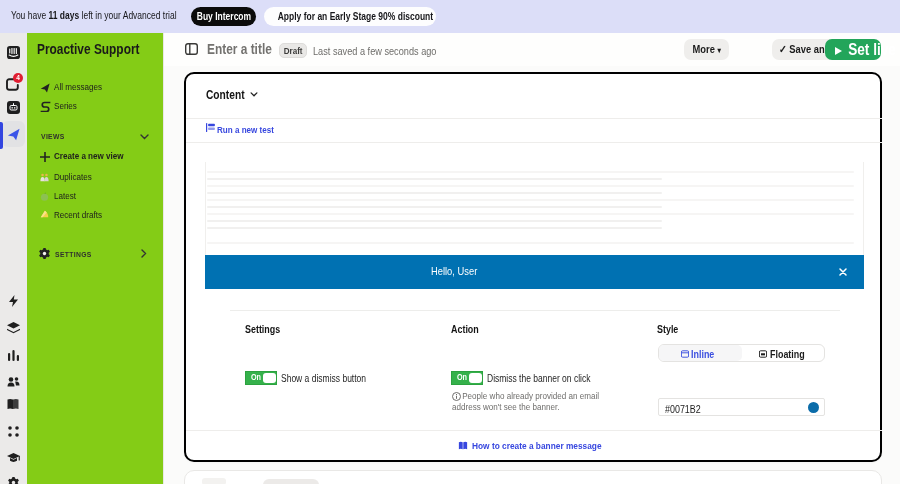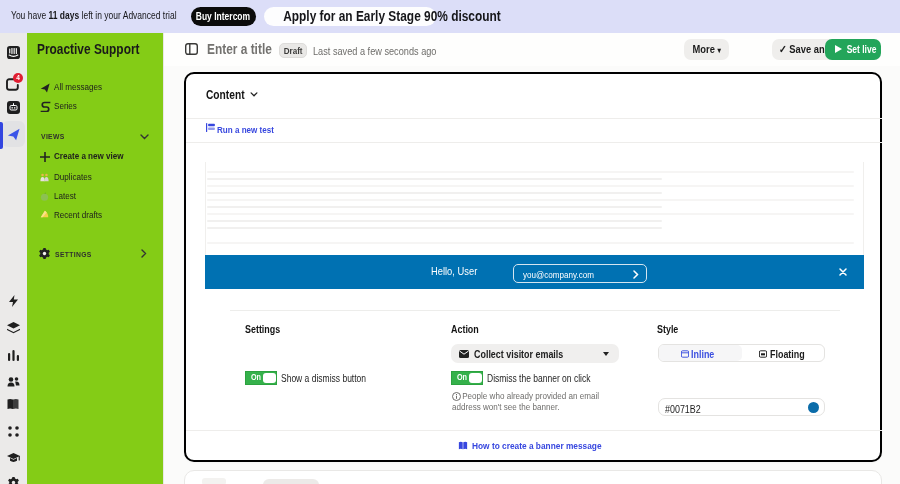--- a/index.html
+++ b/index.html
@@ -6,23 +6,23 @@
   html,body { width:900px; height:484px; overflow:hidden; font-family:"Liberation Sans", sans-serif; background:#fff; }
   .abs { position:absolute; }
   .t { transform:scaleX(0.85); transform-origin:0 50%; white-space:nowrap; }
   .c { display:inline-block; transform:scaleX(0.85); transform-origin:50% 50%; white-space:nowrap; }
   #stage { position:relative; width:900px; height:484px; }
 
   
   #topbar { left:0; top:0; width:900px; height:33px; background:#dcdef8; }
   #topbar .txt { left:11px; top:10px; font-size:10px; color:#16161a; }
   .pillblack { left:191px; top:7px; width:65px; height:19px; background:#0b0b0b; color:#fff;
-    border-radius:10px; font-size:10px; font-weight:bold; line-height:19px; }
+    border-radius:10px; font-size:10px; font-weight:bold; line-height:19px; text-align:center; }
   .pillwhite { left:264px; top:7px; width:172px; height:19px; background:#fdfdfe; color:#16161a;
-    border-radius:10px; font-size:14px; font-weight:bold; line-height:19px; text-align:left; }
+    border-radius:10px; font-size:10px; font-weight:bold; line-height:19px; text-align:left; }
 
   
   #rail { left:0; top:33px; width:27px; height:451px; background:#ebeae9; }
   #railsel { position:absolute; left:2px; top:88px; width:23px; height:26px; background:#e2e2e4; border-radius:6px; }
   #railbar { position:absolute; left:0; top:89px; width:3px; height:27px; background:#3345e0; border-radius:0 2px 2px 0; }
   .ric { position:absolute; }
 
   
   #sidebar { left:27px; top:33px; width:137px; height:451px; background:#84cc16; border-right:1px solid #e9e8e5; }
   #sbtitle { left:10px; top:8px; font-size:14px; font-weight:bold; color:#1a1a1a; }
@@ -30,21 +30,21 @@
   .sbhead { position:absolute; left:14px; font-size:8px; font-weight:bold; color:#30302e; letter-spacing:0.4px; }
 
   
   #main { left:164px; top:33px; width:736px; height:451px; background:#fbfbfa; }
   #entertitle { left:207px; top:41px; font-size:14px; font-weight:bold; color:#73726f; }
   #draftbadge { left:279px; top:43px; width:28px; height:15px; line-height:14px; text-align:center; background:#e9e8e6; border:1px solid #dddcda; border-radius:5px; font-size:9.5px; font-weight:bold; color:#3c3c3a; }
   #lastsaved { left:313px; top:45px; font-size:10.8px; color:#6e6d6a; }
   .hbtn { position:absolute; top:39px; height:21px; background:#efeeec; border-radius:7px;
      font-size:11px; font-weight:bold; color:#1b1b1b; line-height:21px; text-align:center; white-space:nowrap; }
   #setlive { position:absolute; left:825px; top:39px; width:56px; height:21px; background:#23a55a; border-radius:7px;
-     font-size:10px; font-weight:bold; color:#fff; line-height:21px; white-space:nowrap; }
+     font-size:16px; font-weight:bold; color:#fff; line-height:21px; white-space:nowrap; }
 
   
   #card1 { left:184px; top:72px; width:698px; height:390px; background:#fff; border:2px solid #000000; border-radius:10px; box-shadow:0 1px 2px rgba(0,0,0,0.03); }
   #card2 { left:184px; top:470px; width:698px; height:40px; background:#fff; border:1px solid #e9e8e6; border-radius:10px; }
   .cardrel { position:relative; width:100%; height:100%; }
   #ctitle { left:20px; top:14px; font-size:12px; font-weight:bold; color:#141414; }
   #cdiv1 { left:0px; top:44px; width:696px; height:1px; background:#eeedeb; }
   #runtest { left:31px; top:50px; font-size:9.5px; color:#3747df; font-weight:bold;}
   #cdiv2 { left:0px; top:68px; width:696px; height:1px; background:#eeedeb; }
 
@@ -68,21 +68,21 @@
   .toggle { position:absolute; top:297px; width:32px; height:14px; background:#35b14b; border:1.5px solid #2ca23f; border-radius:0; }
   .toggle .on { position:absolute; left:3.5px; top:0px; font-size:8.5px; font-weight:bold; color:#fff; }
   .toggle .knob { position:absolute; right:0.5px; top:0.5px; width:13px; height:10px; background:#fff; border-radius:3px; }
   .toglabel { position:absolute; top:299px; font-size:10px; color:#252525; }
 
   .seg { position:absolute; width:167px; height:18px; background:#fff; border:1px solid #e4e3e1; border-radius:6px; }
   .seghalf { position:absolute; top:0; width:50%; height:100%; border-radius:5px; }
   .segtxt { position:absolute; top:3px; font-size:10.5px; font-weight:bold; }
 
   #notes { position:absolute; left:266px; top:316px; width:230px; font-size:9.5px; color:#6f6e6c; line-height:11px; }
-  #colorfield { position:absolute; left:472px; top:324px; width:167px; height:18px; background:#fff; border:1px solid #e4e3e1; border-radius:7px; }
+  #colorfield { position:absolute; left:472px; top:324px; width:167px; height:18px; background:#fff; border:1px solid #e4e3e1; border-radius:2px; }
   #colorfield span { position:absolute; left:6px; top:4px; font-size:10.5px; color:#1c1c1c; }
   #colorfield i { position:absolute; right:5px; top:3px; width:11px; height:11px; background:#0b6ca9; border-radius:50%; }
 
   #cdiv3 { left:0px; top:356px; width:696px; height:1px; background:#eeedeb; }
   #howto { left:286px; top:366px; font-size:9.8px; font-weight:bold; color:#3747df; }
 </style>
 </head>
 <body>
 <div id="stage">
 
@@ -242,44 +242,30 @@
     <div class="skl" style="left:21px; top:118px; width:455px; background:#f1f0ef;"></div>
     <div class="skl" style="left:21px; top:125px; width:647px; background:#f6f5f4;"></div>
     <div class="skl" style="left:21px; top:132px; width:455px; background:#f1f0ef;"></div>
     <div class="skl" style="left:21px; top:139px; width:647px; background:#f6f5f4;"></div>
     <div class="skl" style="left:21px; top:146px; width:455px; background:#f1f0ef;"></div>
     <div class="skl" style="left:21px; top:153px; width:455px; background:#f1f0ef;"></div>
     <div class="skl" style="left:21px; top:168px; width:647px; background:#f6f5f4;"></div>
 
     <div class="abs" id="banner">
       <div id="hellouser" class="t">Hello, User</div>
-      <div id="binput">
-            <span class="t">you@company.com</span>
-        <svg style="position:absolute; right:7px; top:5px;" width="6" height="9" viewBox="0 0 6 9">
-          <path d="M1 1 L4.5 4.5 L1 8" fill="none" stroke="#fff" stroke-width="1.5" stroke-linecap="round"></path>
-        </svg>
-      </div>
       <svg style="position:absolute; left:634px; top:13px;" width="8" height="8" viewBox="0 0 8 8">
         <path d="M1 1 L7 7 M7 1 L1 7" stroke="#fff" stroke-width="1.5" stroke-linecap="round"></path>
       </svg>
     </div>
 
     <div class="abs" id="sdiv"></div>
     <div class="collabel t" style="left:59px;">Settings</div>
     <div class="collabel t" style="left:265px;">Action</div>
     <div class="collabel t" style="left:471px;">Style</div>
 
-    <div class="dd" style="left:265px;">
-      <svg style="position:absolute; left:8px; top:5.5px;" width="10" height="8" viewBox="0 0 10 8">
-        <rect x="0" y="0" width="10" height="8" rx="1.5" fill="#222"></rect>
-        <path d="M0.5 1 L5 4.2 L9.5 1" stroke="#fff" stroke-width="1" fill="none"></path>
-      </svg>
-      <div class="ddtxt t" style="left:23px;">Collect visitor emails</div>
-          <div class="caret"></div>
-    </div>
 
     <div class="toggle" style="left:59px;">
           <span class="on c">On</span>
           <span class="knob"></span>
         </div>
     <div class="toglabel t" style="left:95px;">Show a dismiss button</div>
     <div class="toggle" style="left:265px;">
           <span class="on c">On</span>
           <span class="knob"></span>
         </div>

